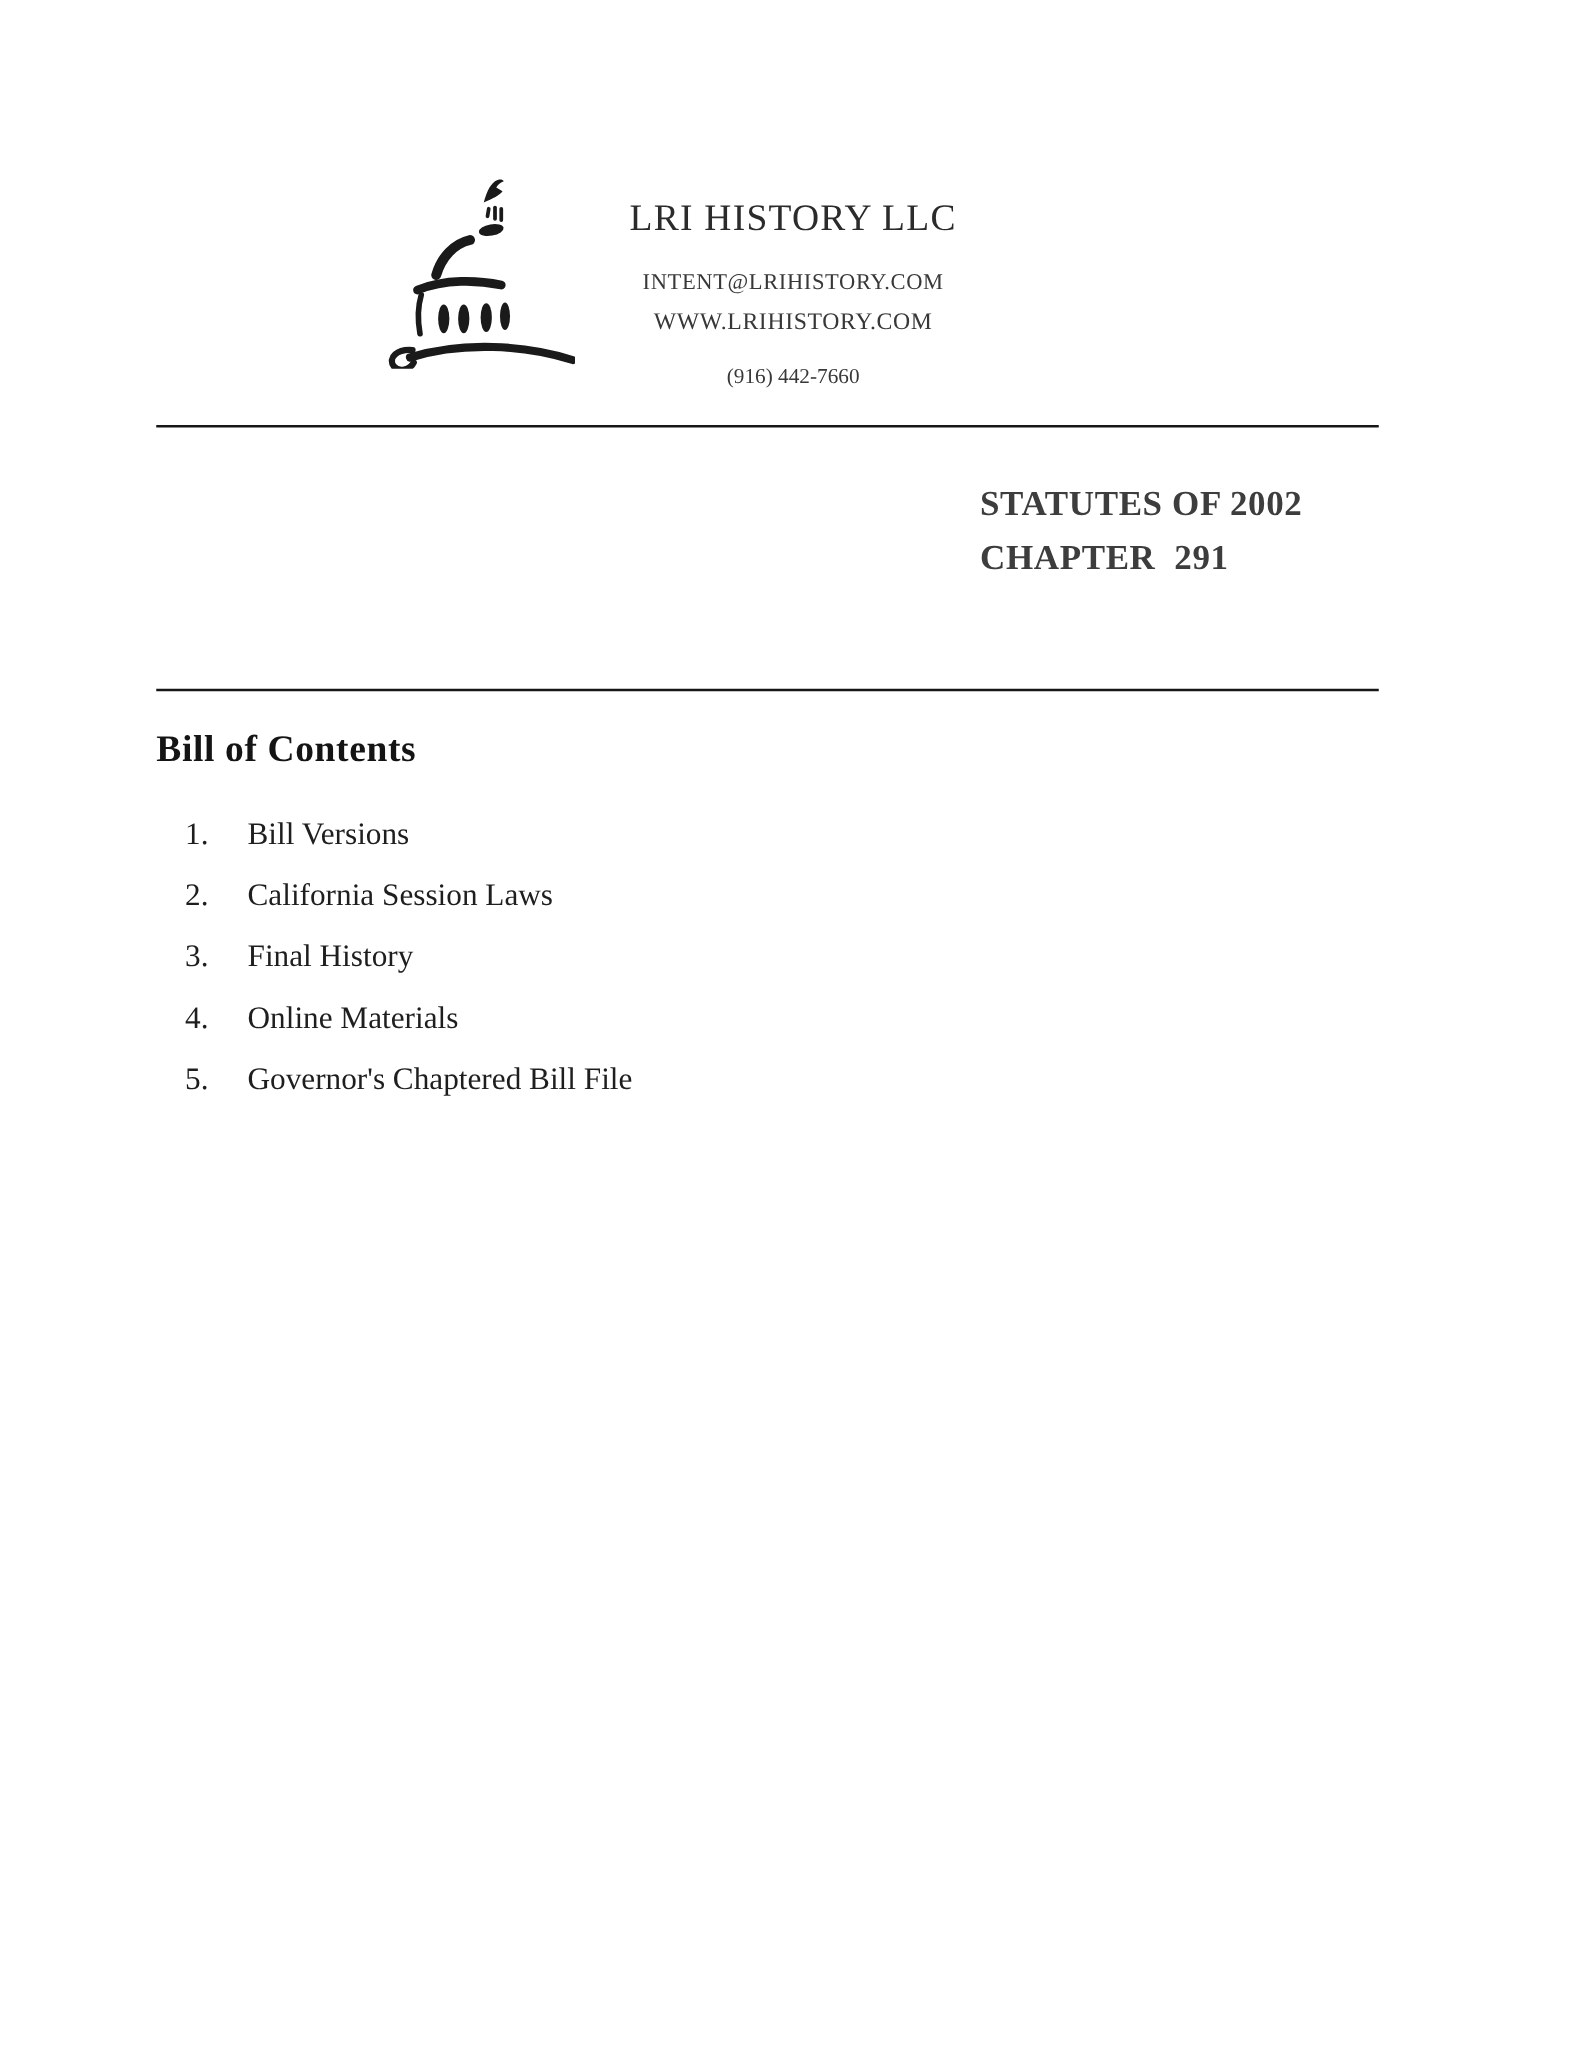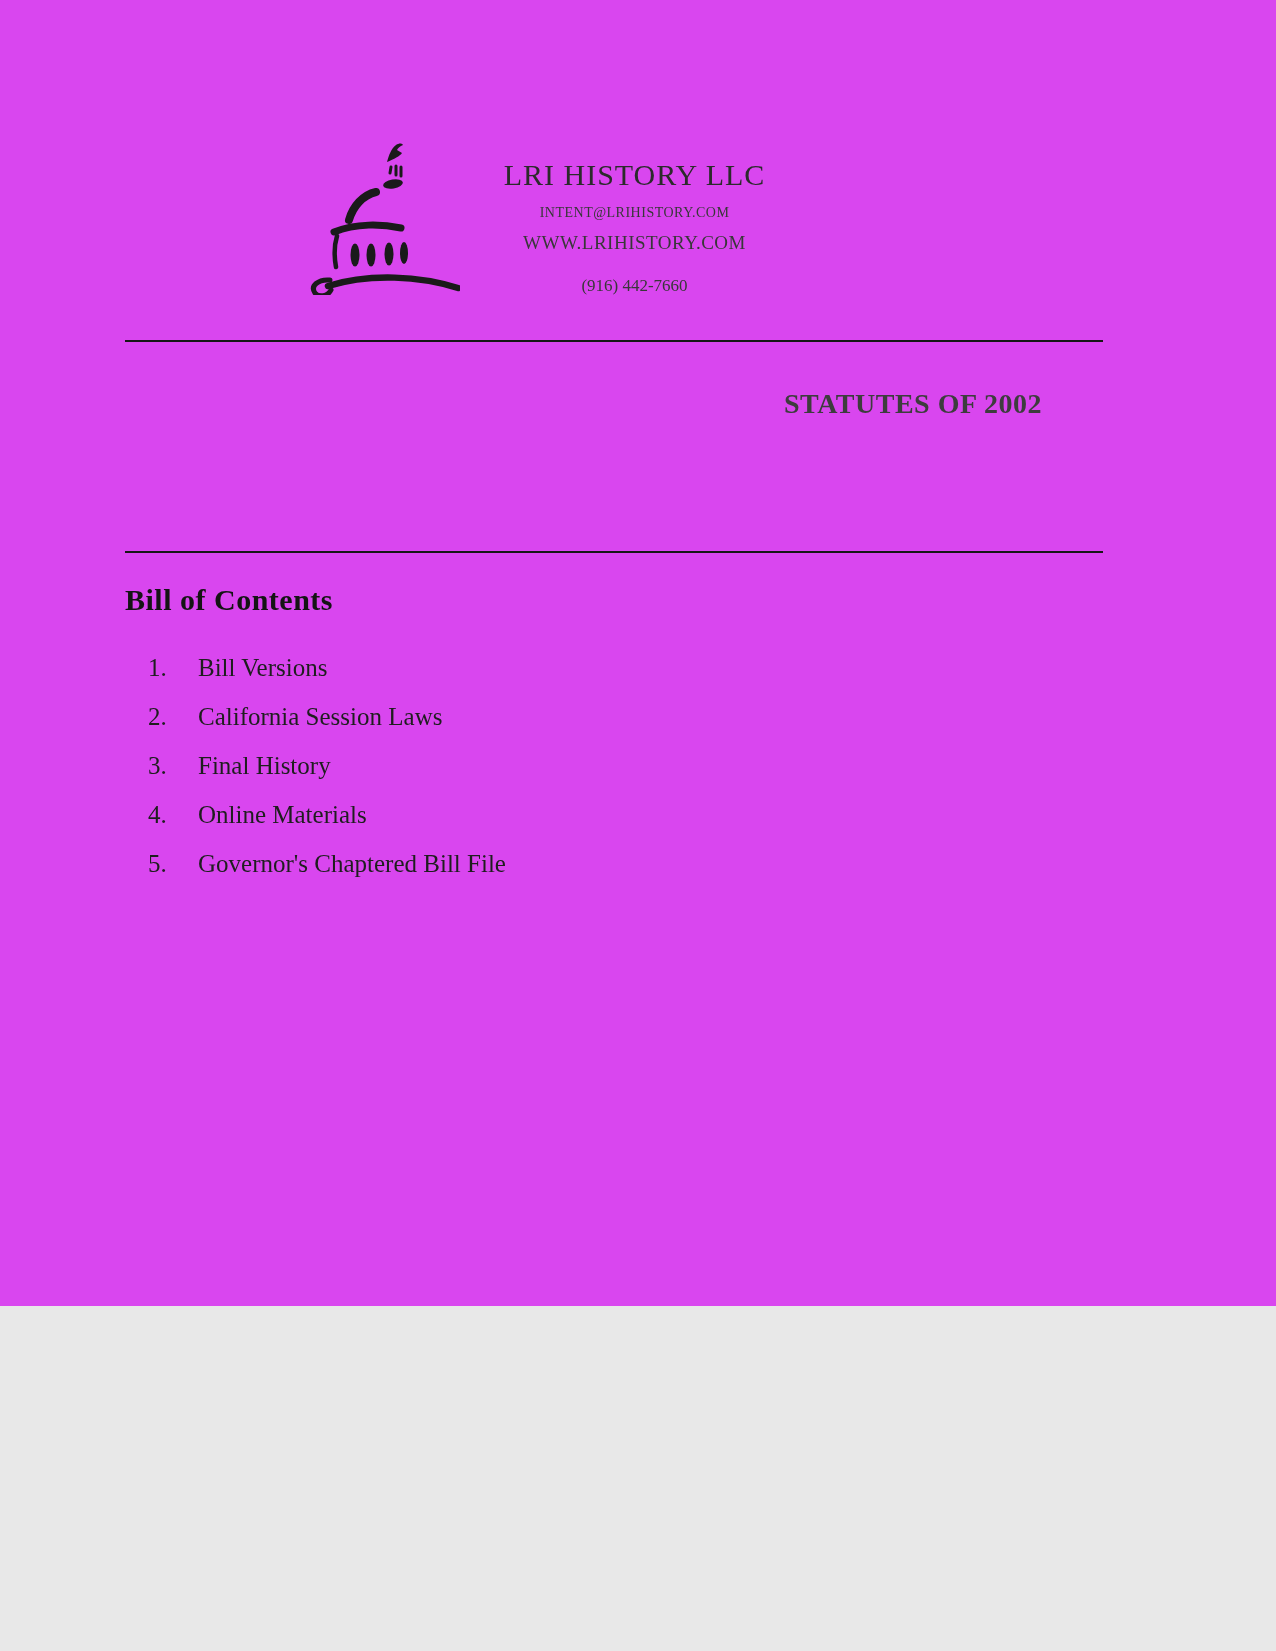--- a/index.html
+++ b/index.html
@@ -1,31 +1,31 @@
 <!DOCTYPE html>
 <html><head>
 <meta charset="utf-8">
 <style>
   html,body{margin:0;padding:0;background:#e8e8e8;}
   .page{
     position:relative;
-    width:1276px;height:1306px;
+    width:1276px;height:1651px;
     margin:0 auto;
-    background:#d946ef;
+    background:#ffffff;
     font-family:"Liberation Serif","DejaVu Serif",serif;
     overflow:hidden;
   }
   
   .logo{position:absolute;left:300px;top:130px;width:160px;height:165px;}
   .letterhead{
     position:absolute;left:462px;top:158px;width:345px;
     text-align:center;color:#2b2b2b;
   }
   .company-name{font-size:30px;letter-spacing:1px;line-height:34px;white-space:nowrap;}
-  .company-email{margin-top:13px;font-size:14px;letter-spacing:.5px;color:#383838;white-space:nowrap;}
+  .company-email{margin-top:23px;font-size:18px;letter-spacing:.5px;color:#383838;white-space:nowrap;}
   .company-website{margin-top:11px;font-size:19px;letter-spacing:.5px;color:#383838;white-space:nowrap;}
   .company-phone{margin-top:22px;font-size:17px;color:#383838;white-space:nowrap;}
   
   .rule{position:absolute;left:125px;width:978px;height:2px;background:#161616;}
   .rule-top{top:340px;}
   .rule-bottom{top:551px;}
   
   .ref-block{
     position:absolute;top:382px;right:234px;
     text-align:left;
@@ -89,20 +89,21 @@
     <div class="company-email">INTENT@LRIHISTORY.COM</div>
     <div class="company-website">WWW.LRIHISTORY.COM</div>
     <div class="company-phone">(916) 442-7660</div>
   </div>
 
   <div class="rule rule-top"></div>
   <div class="rule rule-bottom"></div>
 
   <div class="ref-block">
     <div class="ref-line">STATUTES OF 2002</div>
+    <div class="ref-line">CHAPTER  291</div>
   </div>
 
   <h1 class="toc-title">Bill of Contents</h1>
 
   <ol class="toc-list">
     <li class="toc-item">
       <span class="toc-item-number">1.</span>
       <span class="toc-item-label">Bill Versions</span>
     </li>
     <li class="toc-item">

